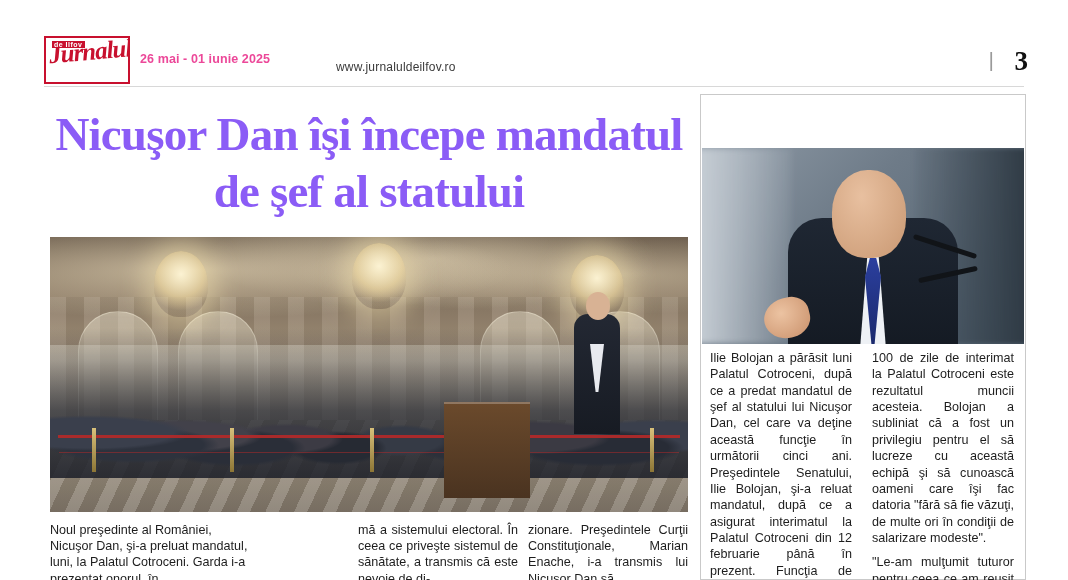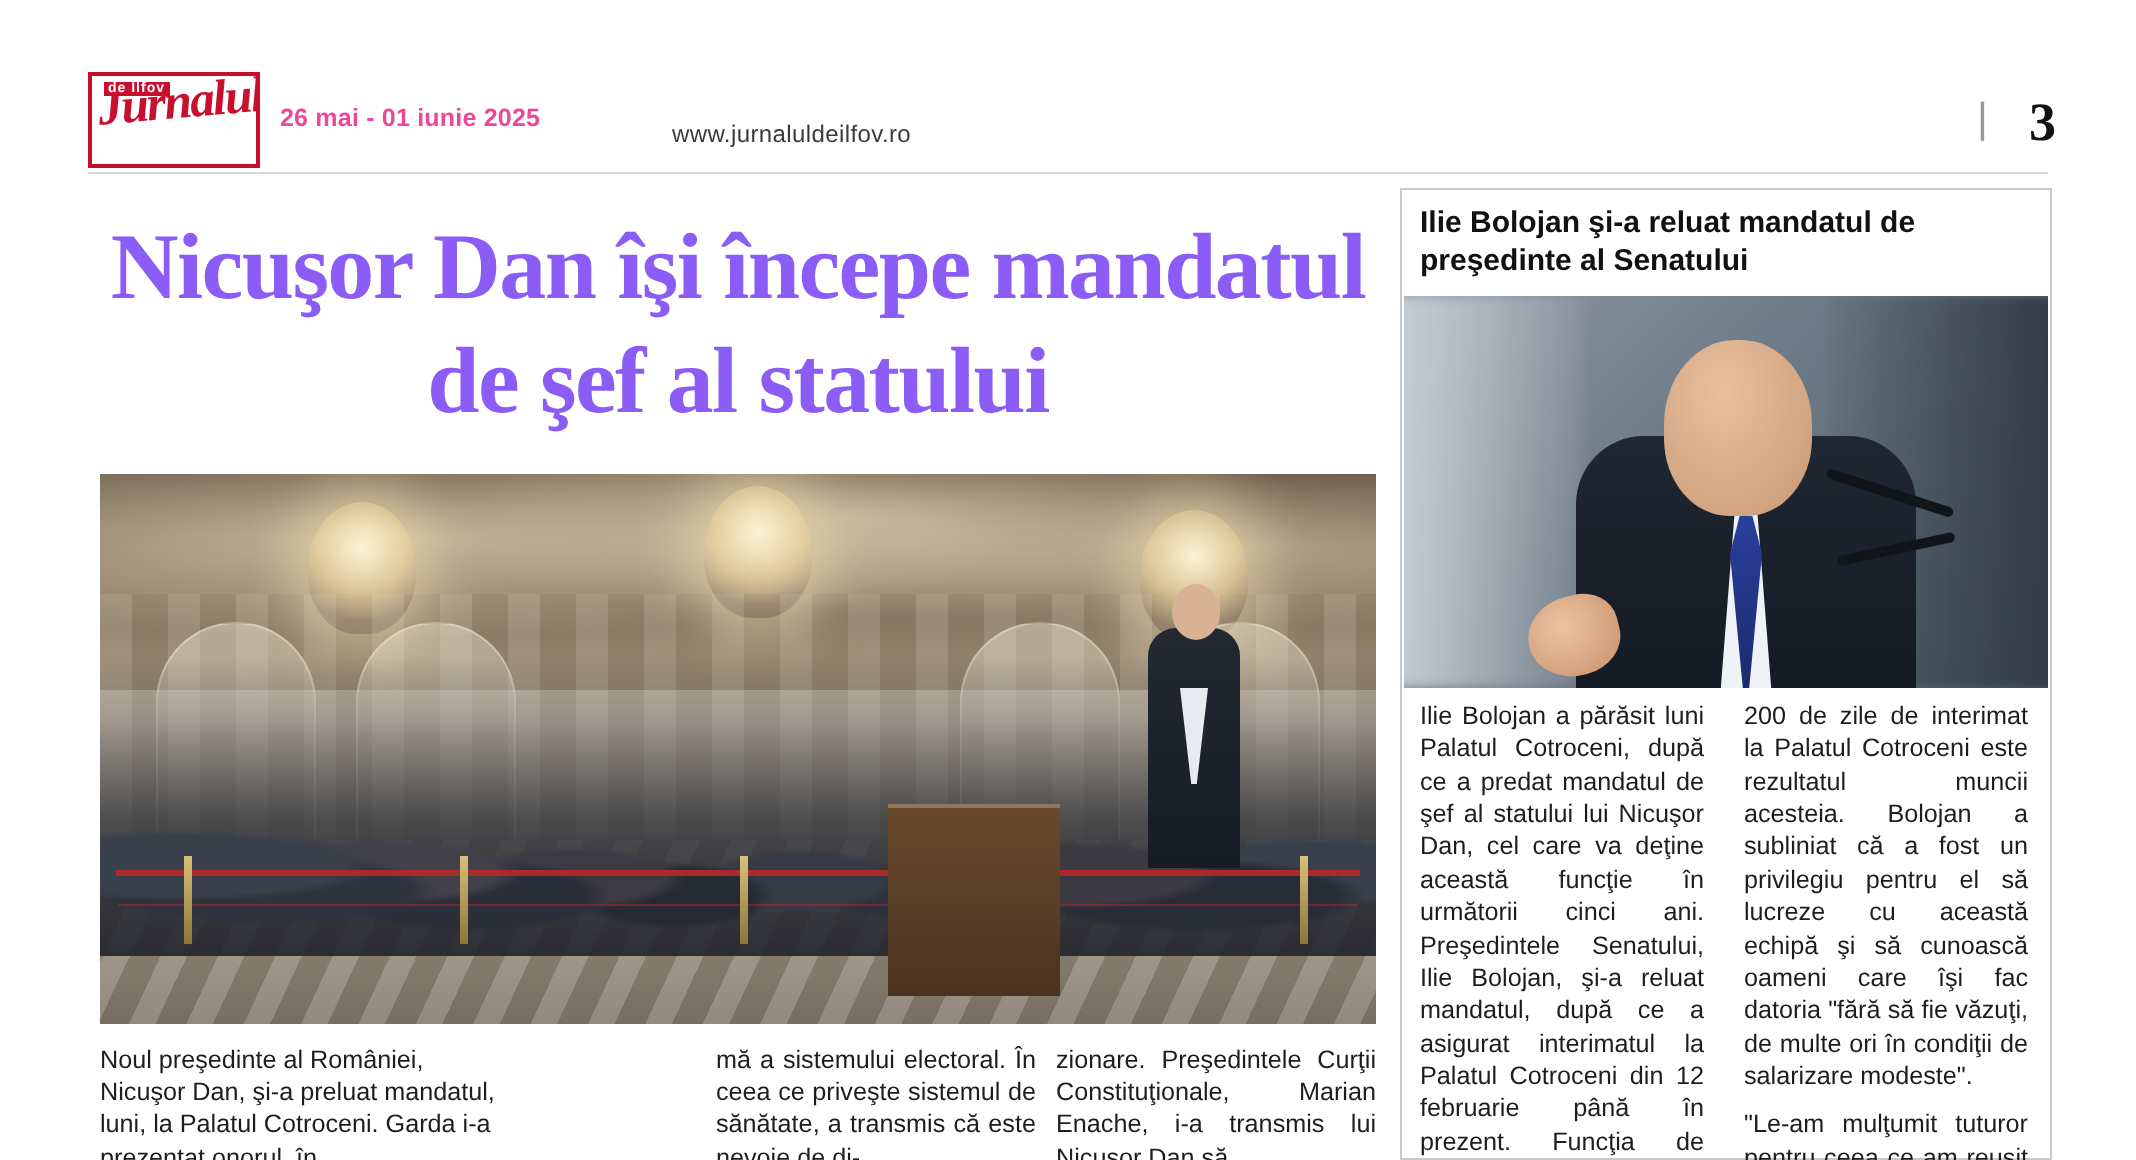--- a/index.html
+++ b/index.html
@@ -414,38 +414,37 @@
     <div class="speaker-head"></div>
   </div>
 
   <div class="bodycols">
     <div class="bodycol c1">Noul preşedinte al României, Nicuşor Dan, şi-a preluat mandatul, luni, la Palatul Cotroceni. Garda i-a prezentat onorul, în</div>
     <div class="bodycol c2">mă a sistemului electoral. În ceea ce priveşte sistemul de sănătate, a transmis că este nevoie de di-</div>
     <div class="bodycol c3">zionare. Preşedintele Curţii Constituţionale, Marian Enache, i-a transmis lui Nicuşor Dan să</div>
   </div>
 
   <div class="side-box"></div>
-  <div class="side-head">Ilie Bolojan şi-a reluat mandatul de preşedinte al Senatului</div>
 
   <div class="photo-side">
     <div class="side-bg"></div>
     <div class="side-blur-l"></div>
     <div class="side-blur-r"></div>
     <div class="side-suit"></div>
     <div class="side-shirt"></div>
     <div class="side-tie"></div>
     <div class="side-head-shape"></div>
     <div class="side-mic"></div>
     <div class="side-mic2"></div>
     <div class="side-hand"></div>
   </div>
 
   <div class="side-cols">
     <div class="side-col s1">
       <p>Ilie Bolojan a părăsit luni Palatul Cotroceni, după ce a predat mandatul de şef al statului lui Nicuşor Dan, cel care va deţine această funcţie în următorii cinci ani. Preşedintele Senatului, Ilie Bolojan, şi-a reluat mandatul, după ce a asigurat interimatul la Palatul Cotroceni din 12 februarie până în prezent. Funcţia de preşedinte interimar al Senatului a fost asigurată în această perioadă de Mircea</p>
     </div>
     <div class="side-col s2">
-      <p>200 de zile de interimat la Palatul Cotroceni este rezultatul muncii acesteia. Bolojan a subliniat că a fost un privilegiu pentru el să lucreze cu această echipă şi să cunoască oameni care îşi fac datoria "fără să fie văzuţi, de multe ori în condiţii de salarizare modeste".</p>
+      <p>100 de zile de interimat la Palatul Cotroceni este rezultatul muncii acesteia. Bolojan a subliniat că a fost un privilegiu pentru el să lucreze cu această echipă şi să cunoască oameni care îşi fac datoria "fără să fie văzuţi, de multe ori în condiţii de salarizare modeste".</p>
       <p>"Le-am mulţumit tuturor pentru ceea ce am reuşit să realizăm împreună în această perioadă. Respect!", a evidenţiat</p>
     </div>
   </div>
 
 </div>
 
 </body></html>

